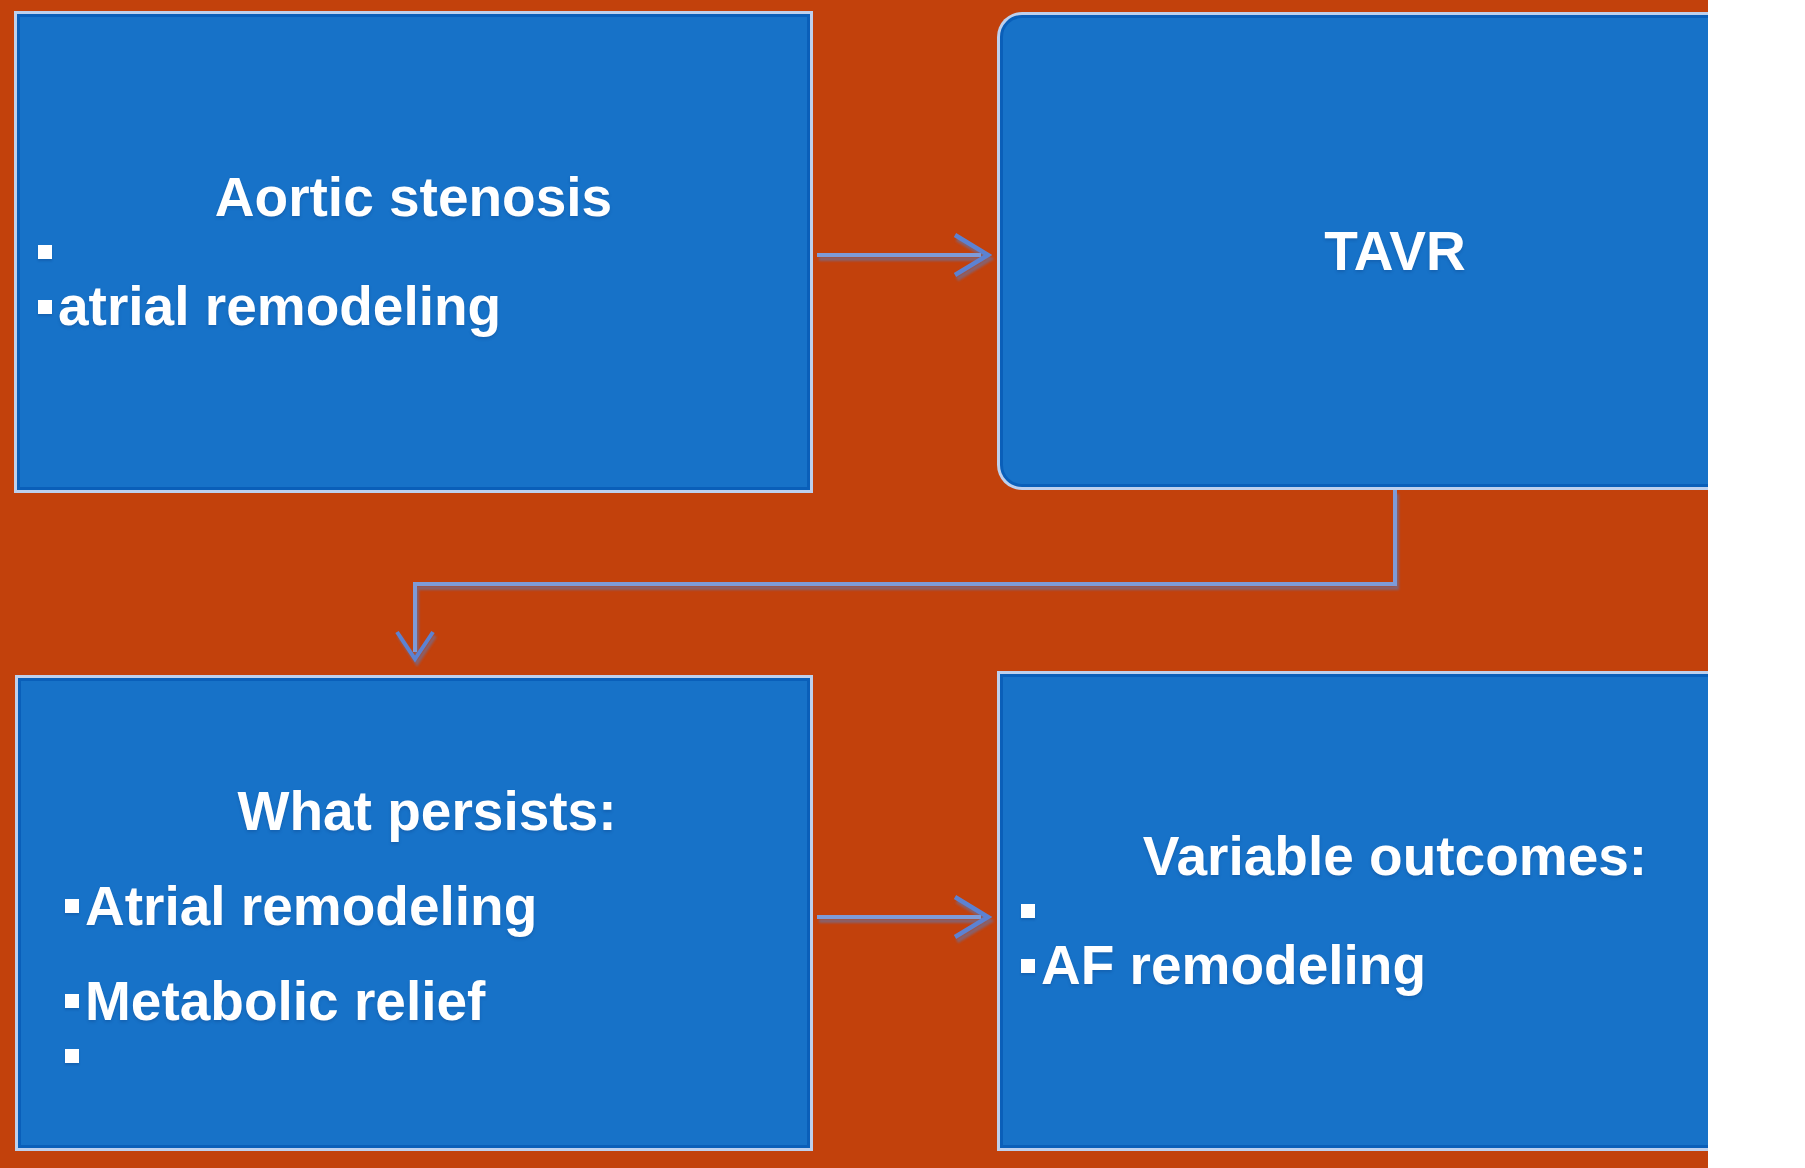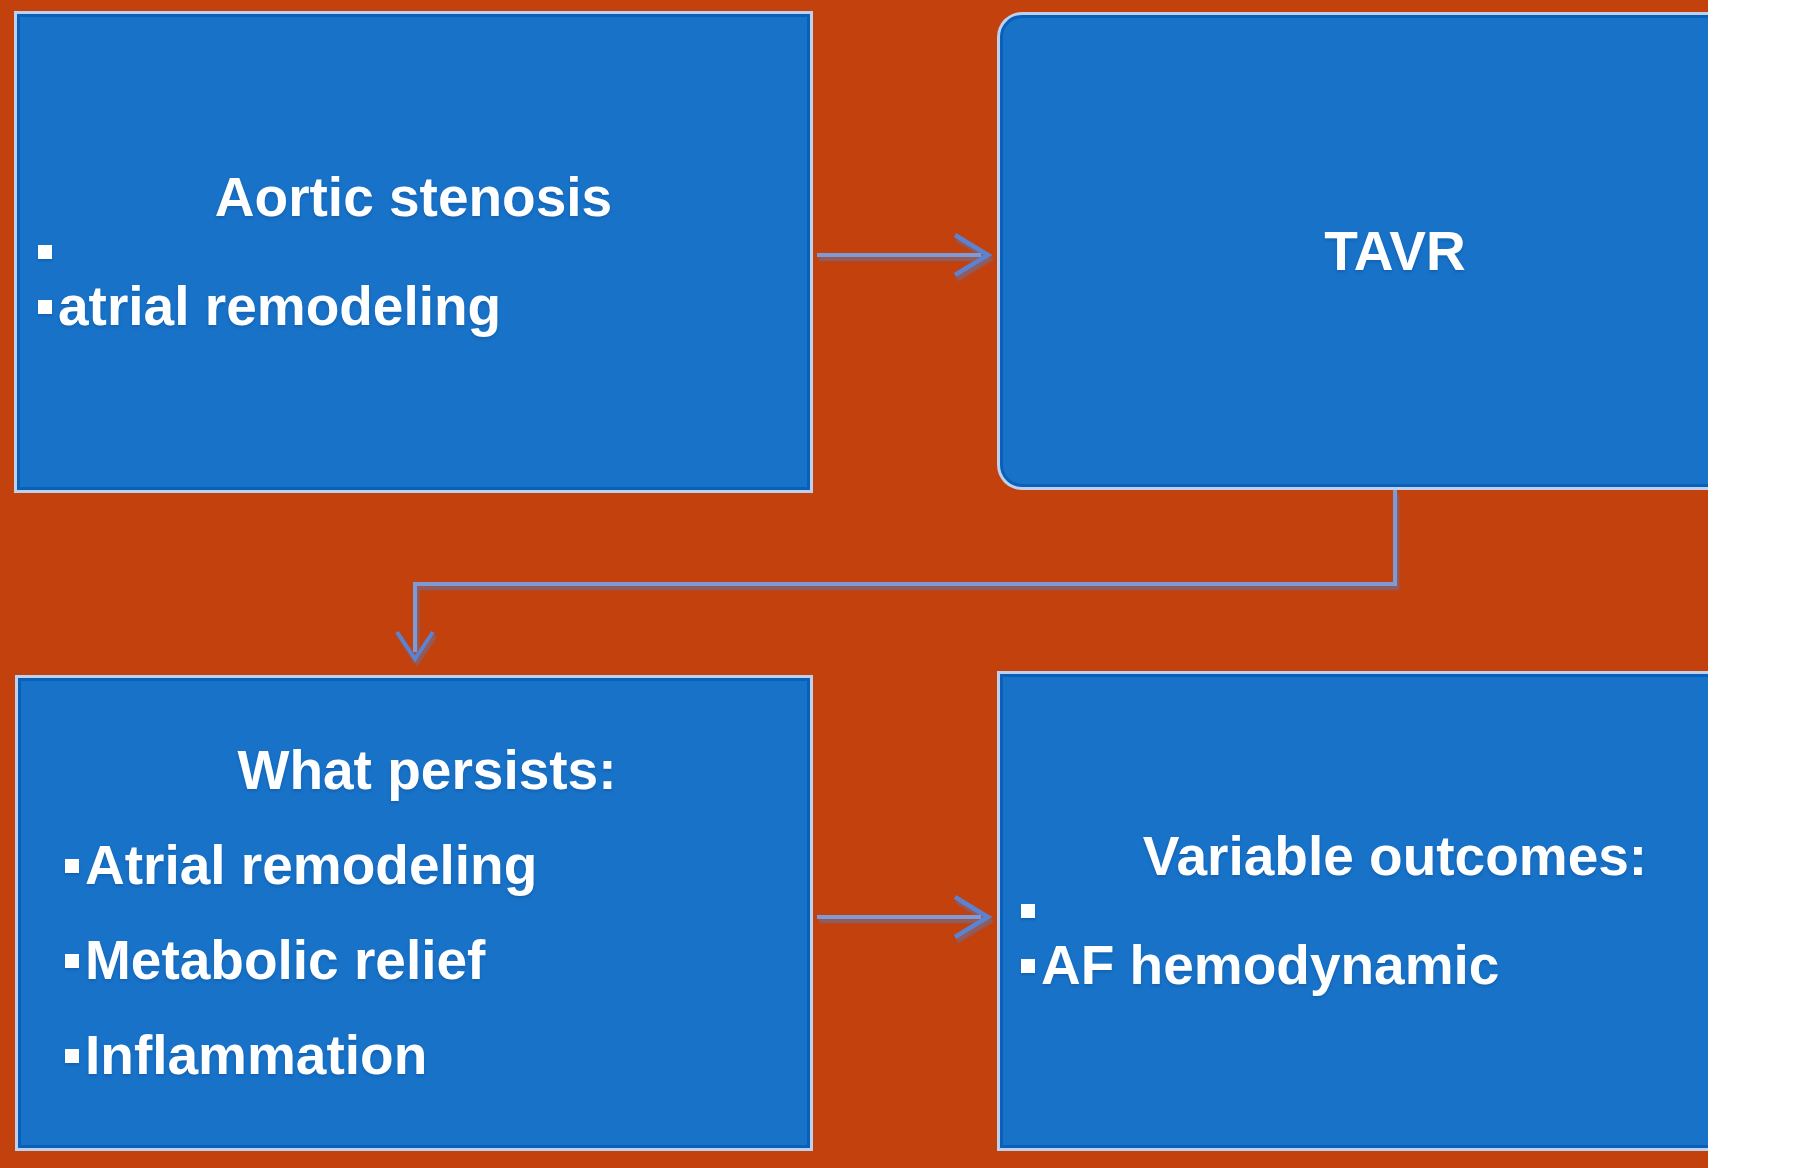--- a/index.html
+++ b/index.html
@@ -111,28 +111,27 @@
     <div class="bullet-line">
       <span class="bullet-sq"></span>
       <span>Atrial remodeling</span>
     </div>
     <div class="bullet-line">
       <span class="bullet-sq"></span>
       <span>Metabolic relief</span>
     </div>
     <div class="bullet-line">
       <span class="bullet-sq"></span>
-      <span>Inflammation</span>
     </div>
   </div>
 
   <div class="box box-d">
     <div class="node-title">Variable outcomes:</div>
     <div class="bullet-line">
       <span class="bullet-sq"></span>
     </div>
     <div class="bullet-line">
       <span class="bullet-sq"></span>
-      <span>AF hemodynamic</span>
+      <span>AF remodeling</span>
     </div>
   </div>
 
 </div>
 
 </body></html>

